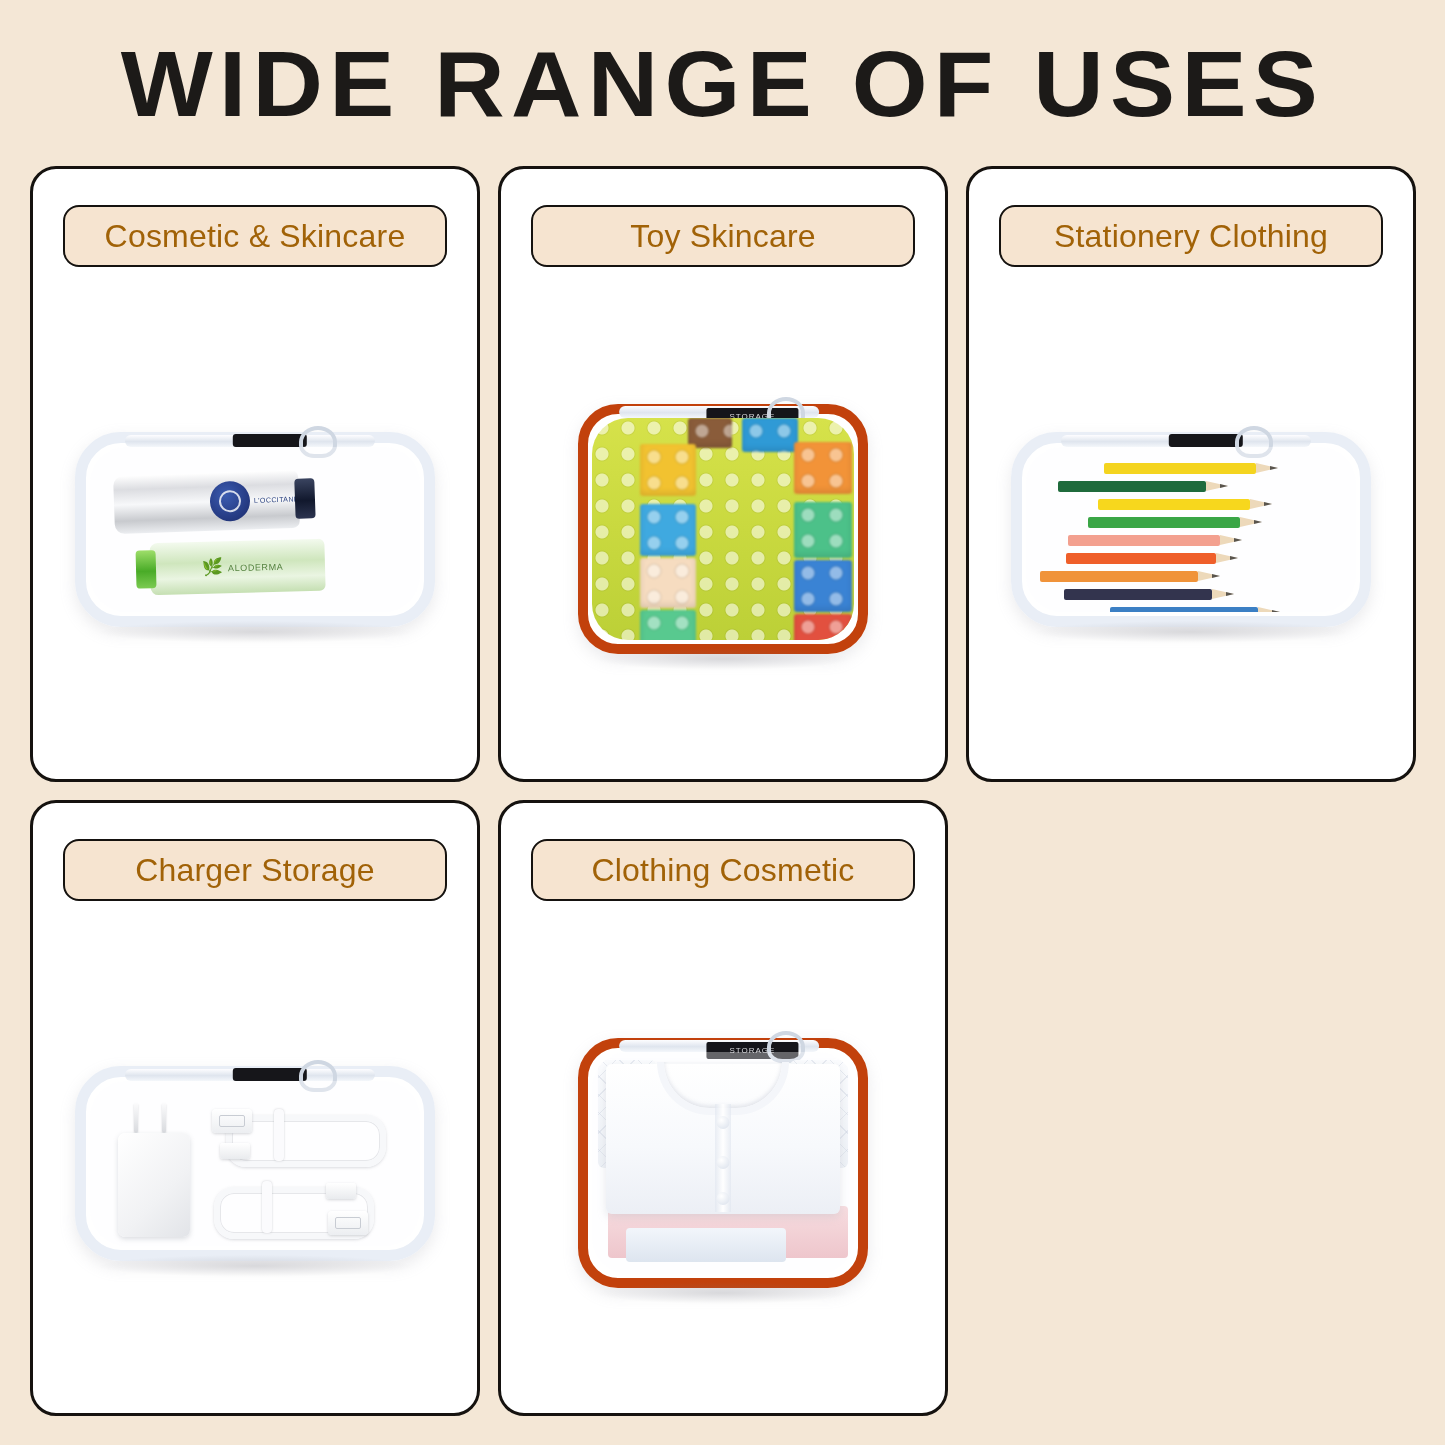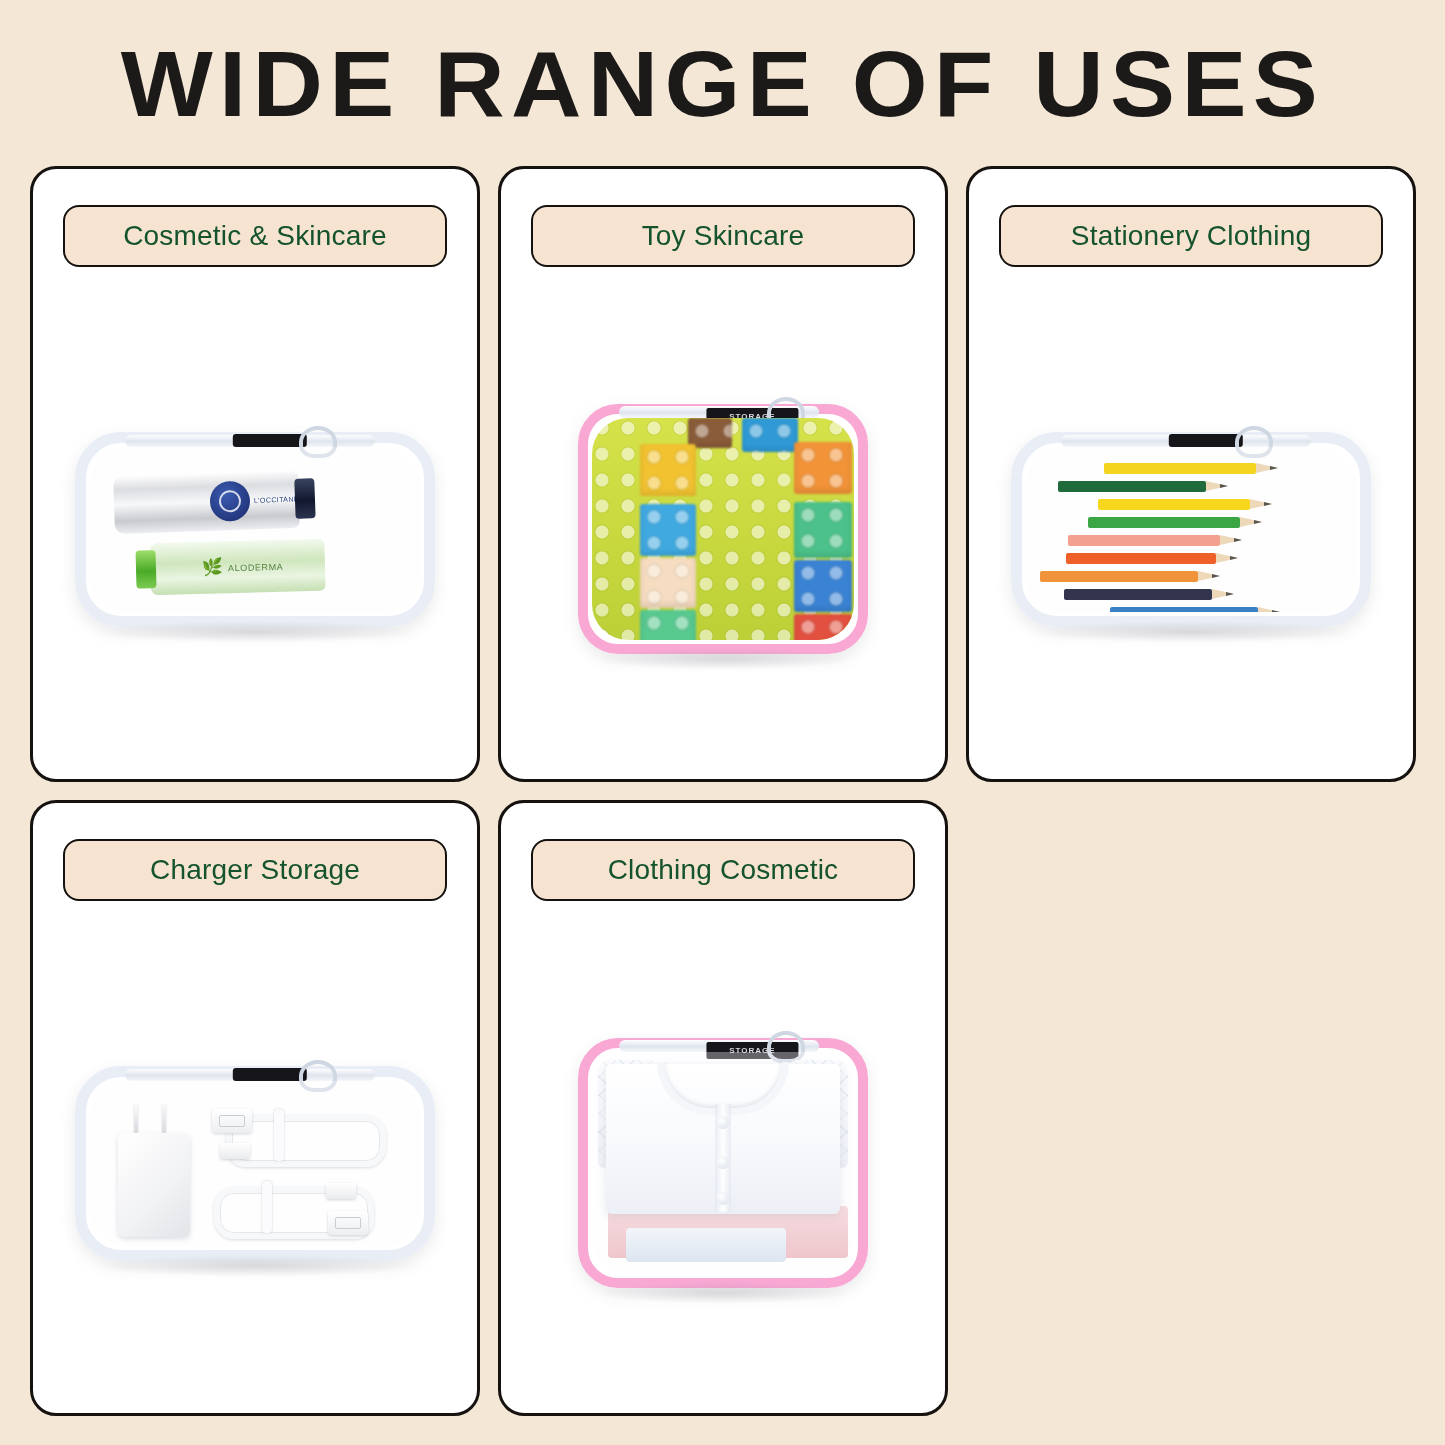--- a/index.html
+++ b/index.html
@@ -69,22 +69,22 @@
     background: #f6e4d0;
     border: 2.5px solid #15120f;
     border-radius: 16px;
     display: flex;
     align-items: center;
     justify-content: center;
     box-sizing: border-box;
   }
   .chip-label {
     font-family: "Liberation Sans", sans-serif;
-    font-size: 28px;
-    color: #14532d;
+    font-size: 32px;
+    color: #a16207;
     white-space: nowrap;
     letter-spacing: 0.2px;
   }
   .photo {
     position: absolute;
     top: 110px;
     left: 0;
     right: 0;
     bottom: 0;
     display: flex;
@@ -106,25 +106,24 @@
     height: 195px;
     border: 11px solid #e9eef6;
     background: rgba(255,255,255,0.22);
     box-shadow: 0 6px 16px rgba(150,150,160,0.20),
                 inset 0 0 0 3px rgba(255,255,255,0.85);
   }
   .pouch.tall {
     width: 290px;
     height: 250px;
     border-radius: 40px;
-    border: 10px solid #f9a8d4;
+    border: 10px solid #c2410c;
     background: rgba(255,255,255,0.20);
     box-shadow: 0 6px 16px rgba(150,150,160,0.20),
                 inset 0 0 0 3px rgba(255,255,255,0.85);
-    font-weight: bold;
   }
   .pouch-inner {
     position: absolute;
     inset: 4px;
     border-radius: 36px;
     overflow: hidden;
     background: rgba(252,253,255,0.35);
   }
   .zipper {
     position: absolute;

